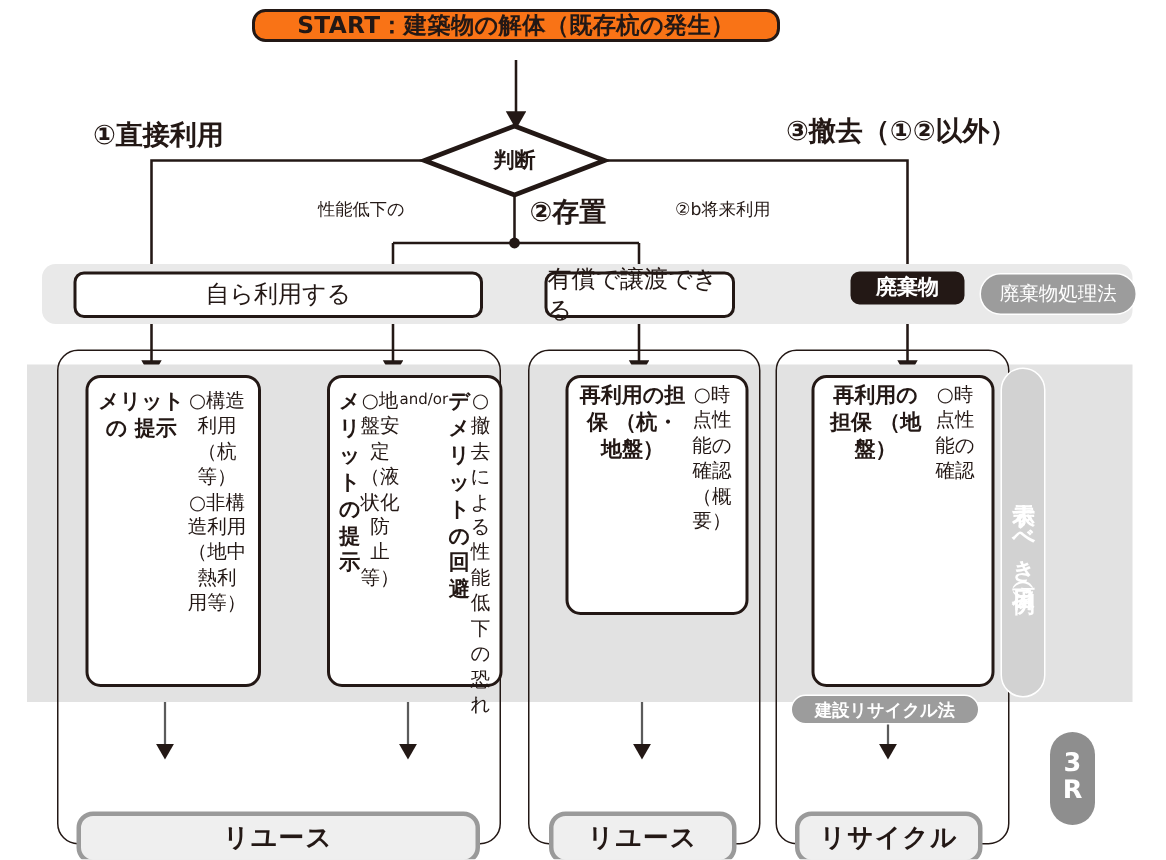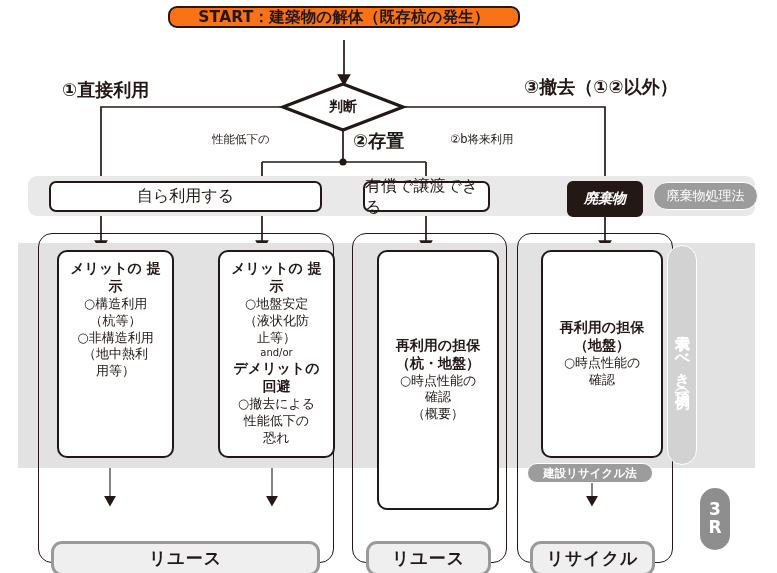--- a/index.html
+++ b/index.html
@@ -54,24 +54,24 @@
 
   
   .opt-box{
     border:2.6px solid #231815;border-radius:7px;background:#fff;
     display:flex;align-items:center;justify-content:center;
     font-size:16px;z-index:5;
   }
   .opt-a{left:49px;top:181px;width:273px;height:31px;}
   .opt-b{left:363px;top:181px;width:127px;height:31px;}
   .opt-waste{
-    left:567px;top:181px;width:76px;height:36px;
+    left:567px;top:181px;width:76px;height:22px;
     background:#231815;border:2.6px solid #231815;border-radius:6px;
     color:#ffffff;font-weight:bold;font-size:14px;
-    display:flex;align-items:center;justify-content:center;z-index:5;font-style:italic;
+    display:flex;align-items:center;justify-content:center;z-index:5;
   }
   .law-pill{
     left:653px;top:182px;width:105px;height:28px;
     background:#9c9c9c;border-radius:14px;color:#fff;
     font-weight:normal;font-size:13px;
     display:flex;align-items:center;justify-content:center;z-index:5;
     border:1.6px solid #ffffff;
   }
 
   
@@ -79,31 +79,31 @@
     border:1.7px solid #231815;border-radius:14px;background:transparent;
     z-index:2;
   }
   .col-1{left:38px;top:233px;width:296px;height:330px;}
   .col-2{left:352px;top:233px;width:155px;height:330px;}
   .col-3{left:517px;top:233px;width:156px;height:330px;}
 
   
   .card{
     border:2.6px solid #231815;border-radius:10px;background:#fff;
-    z-index:4;display:flex;flex-direction:column;justify-content:center;
+    z-index:4;display:flex;flex-direction:row;justify-content:center;
     padding:4px 6px;box-sizing:border-box;text-align:center;
   }
   .card .hd{font-weight:bold;font-size:14px;line-height:1.28;}
   .card .bd{font-size:13px;line-height:1.3;}
   .card .mid{font-weight:normal;font-size:10px;line-height:1.4;}
   .card .bd .ln{display:block;}
 
   .card-1{left:57px;top:250px;width:117px;height:208px;justify-content:flex-start;padding-top:8px;}
   .card-2{left:218px;top:250px;width:117px;height:208px;justify-content:flex-start;padding-top:8px;}
-  .card-3{left:377px;top:250px;width:122px;height:260px;}
+  .card-3{left:377px;top:250px;width:122px;height:160px;}
   .card-4{left:541px;top:250px;width:122px;height:208px;}
 
   
   .recycle-pill{
     left:527px;top:463px;width:126px;height:20px;
     background:#9c9c9c;border-radius:10px;color:#fff;
     font-weight:bold;font-size:11.5px;
     display:flex;align-items:center;justify-content:center;z-index:6;
     border:1.4px solid #ffffff;
   }

